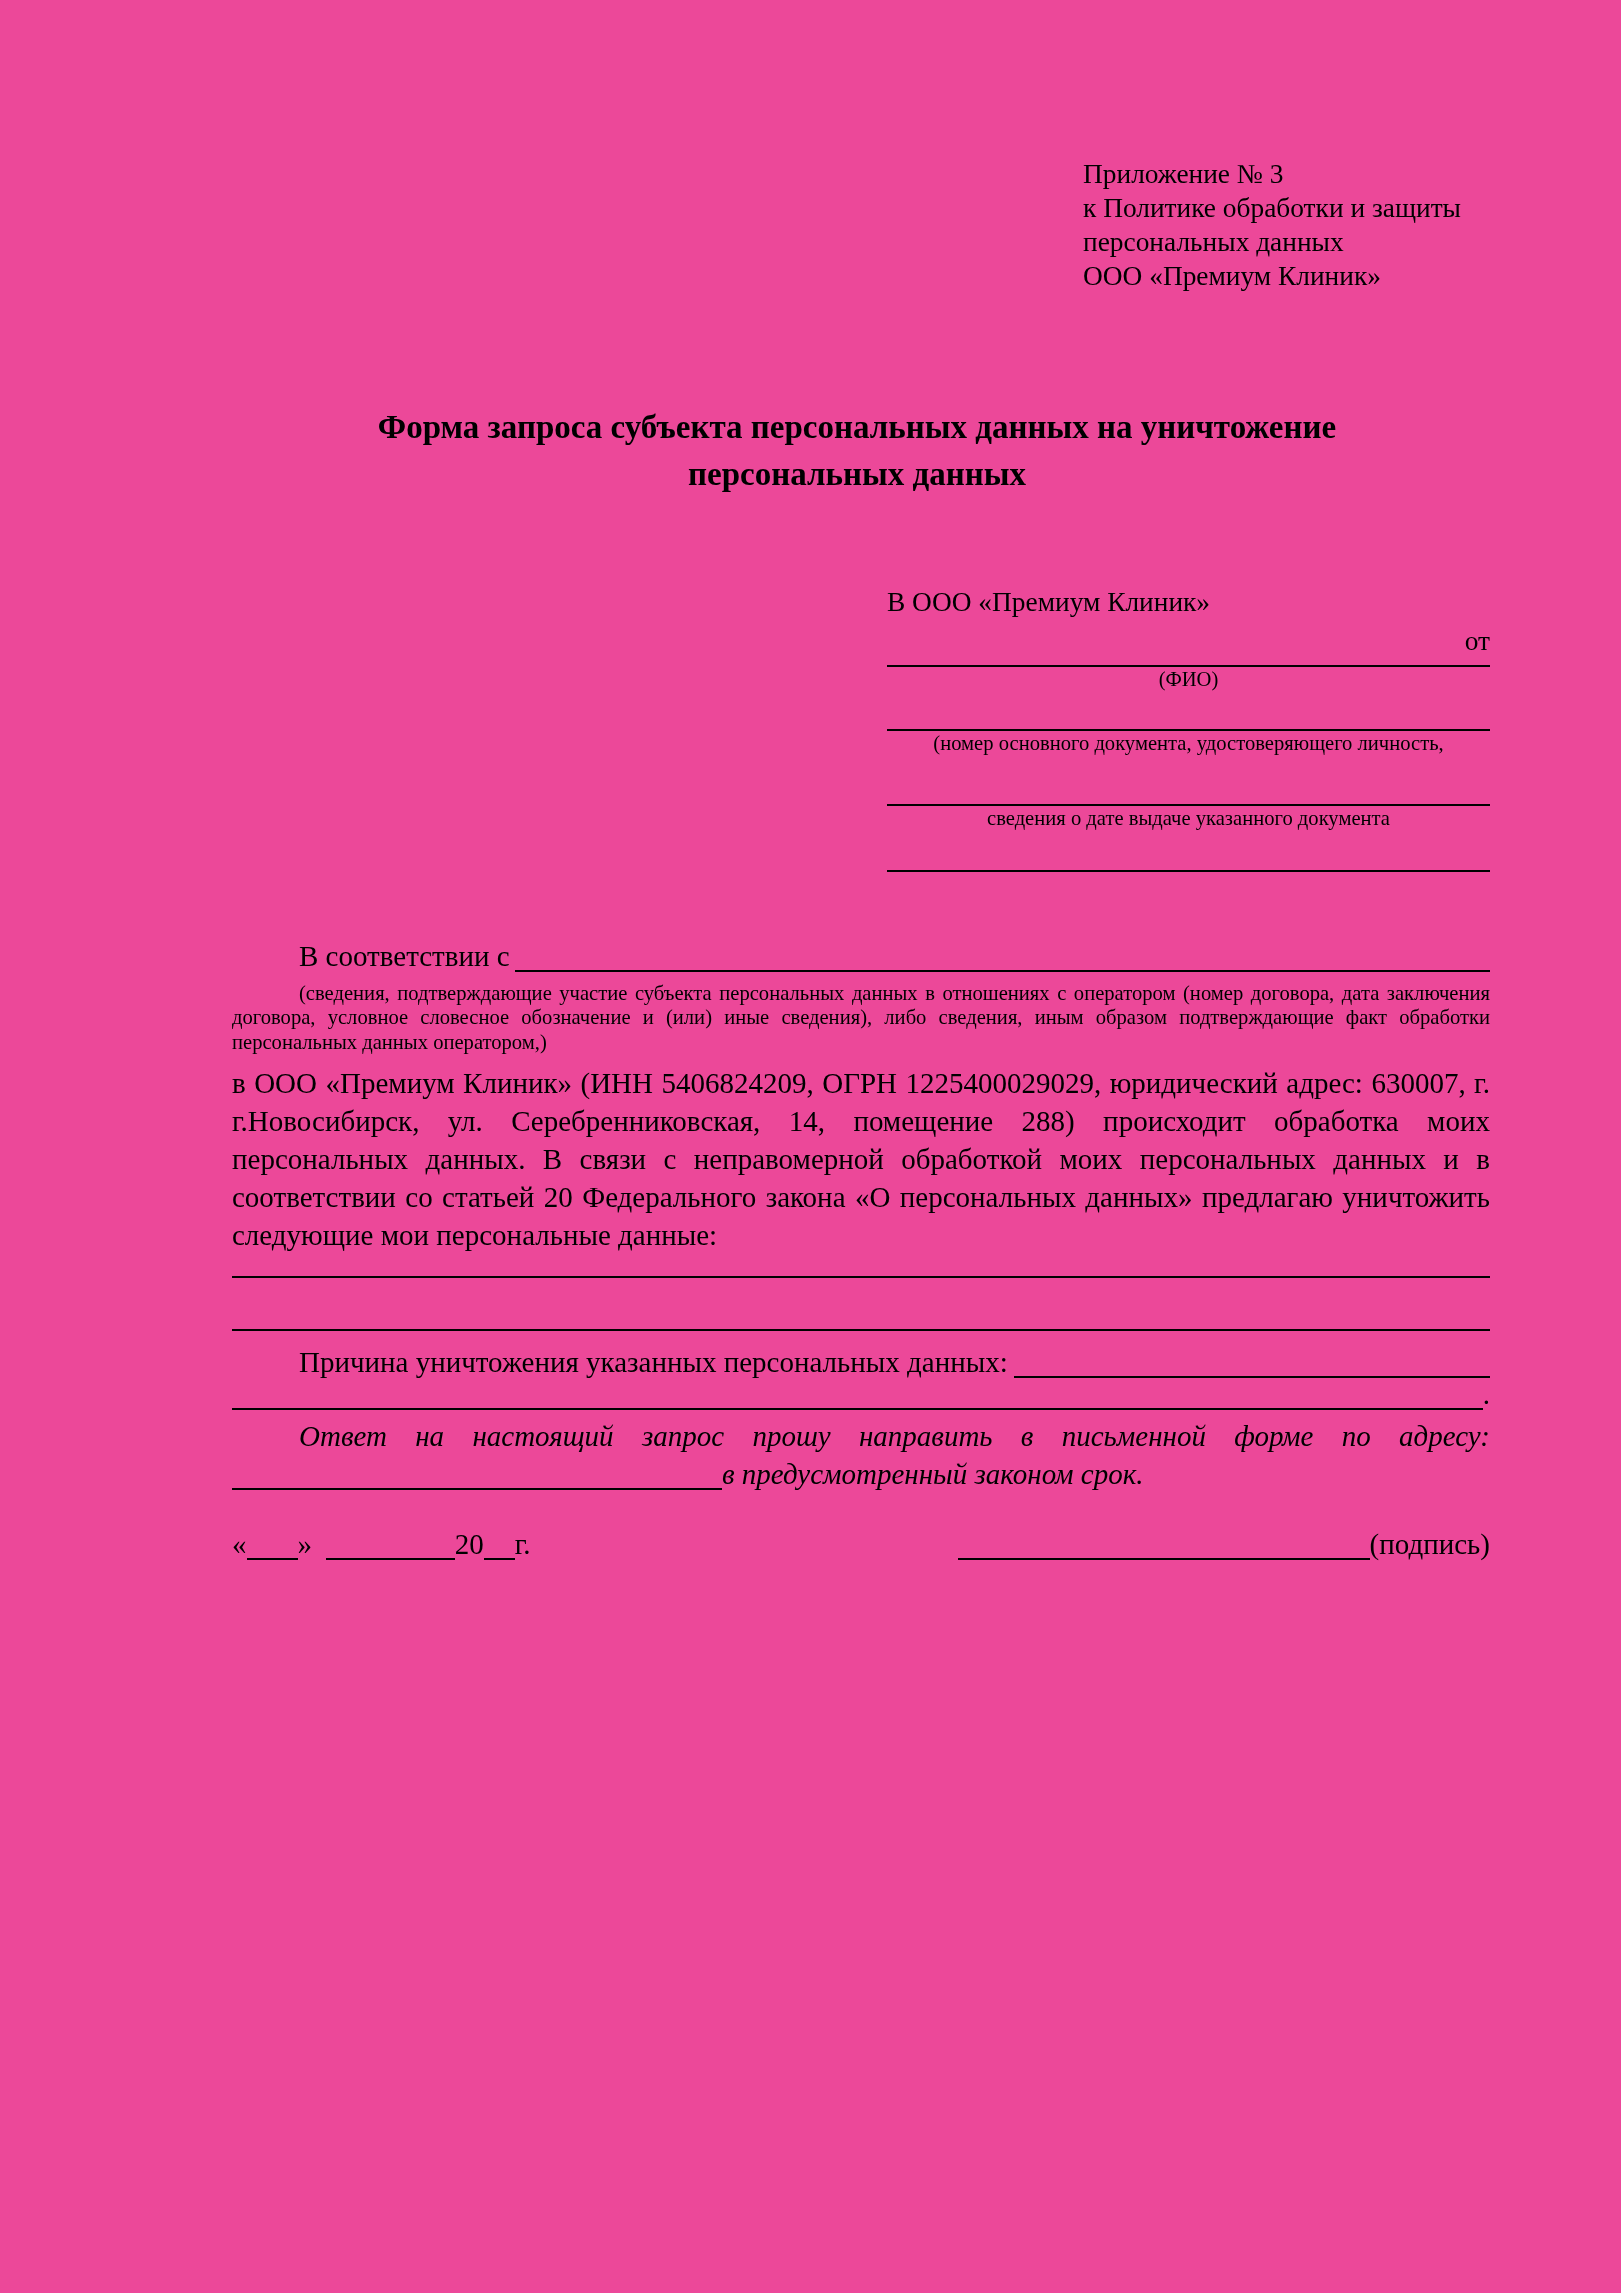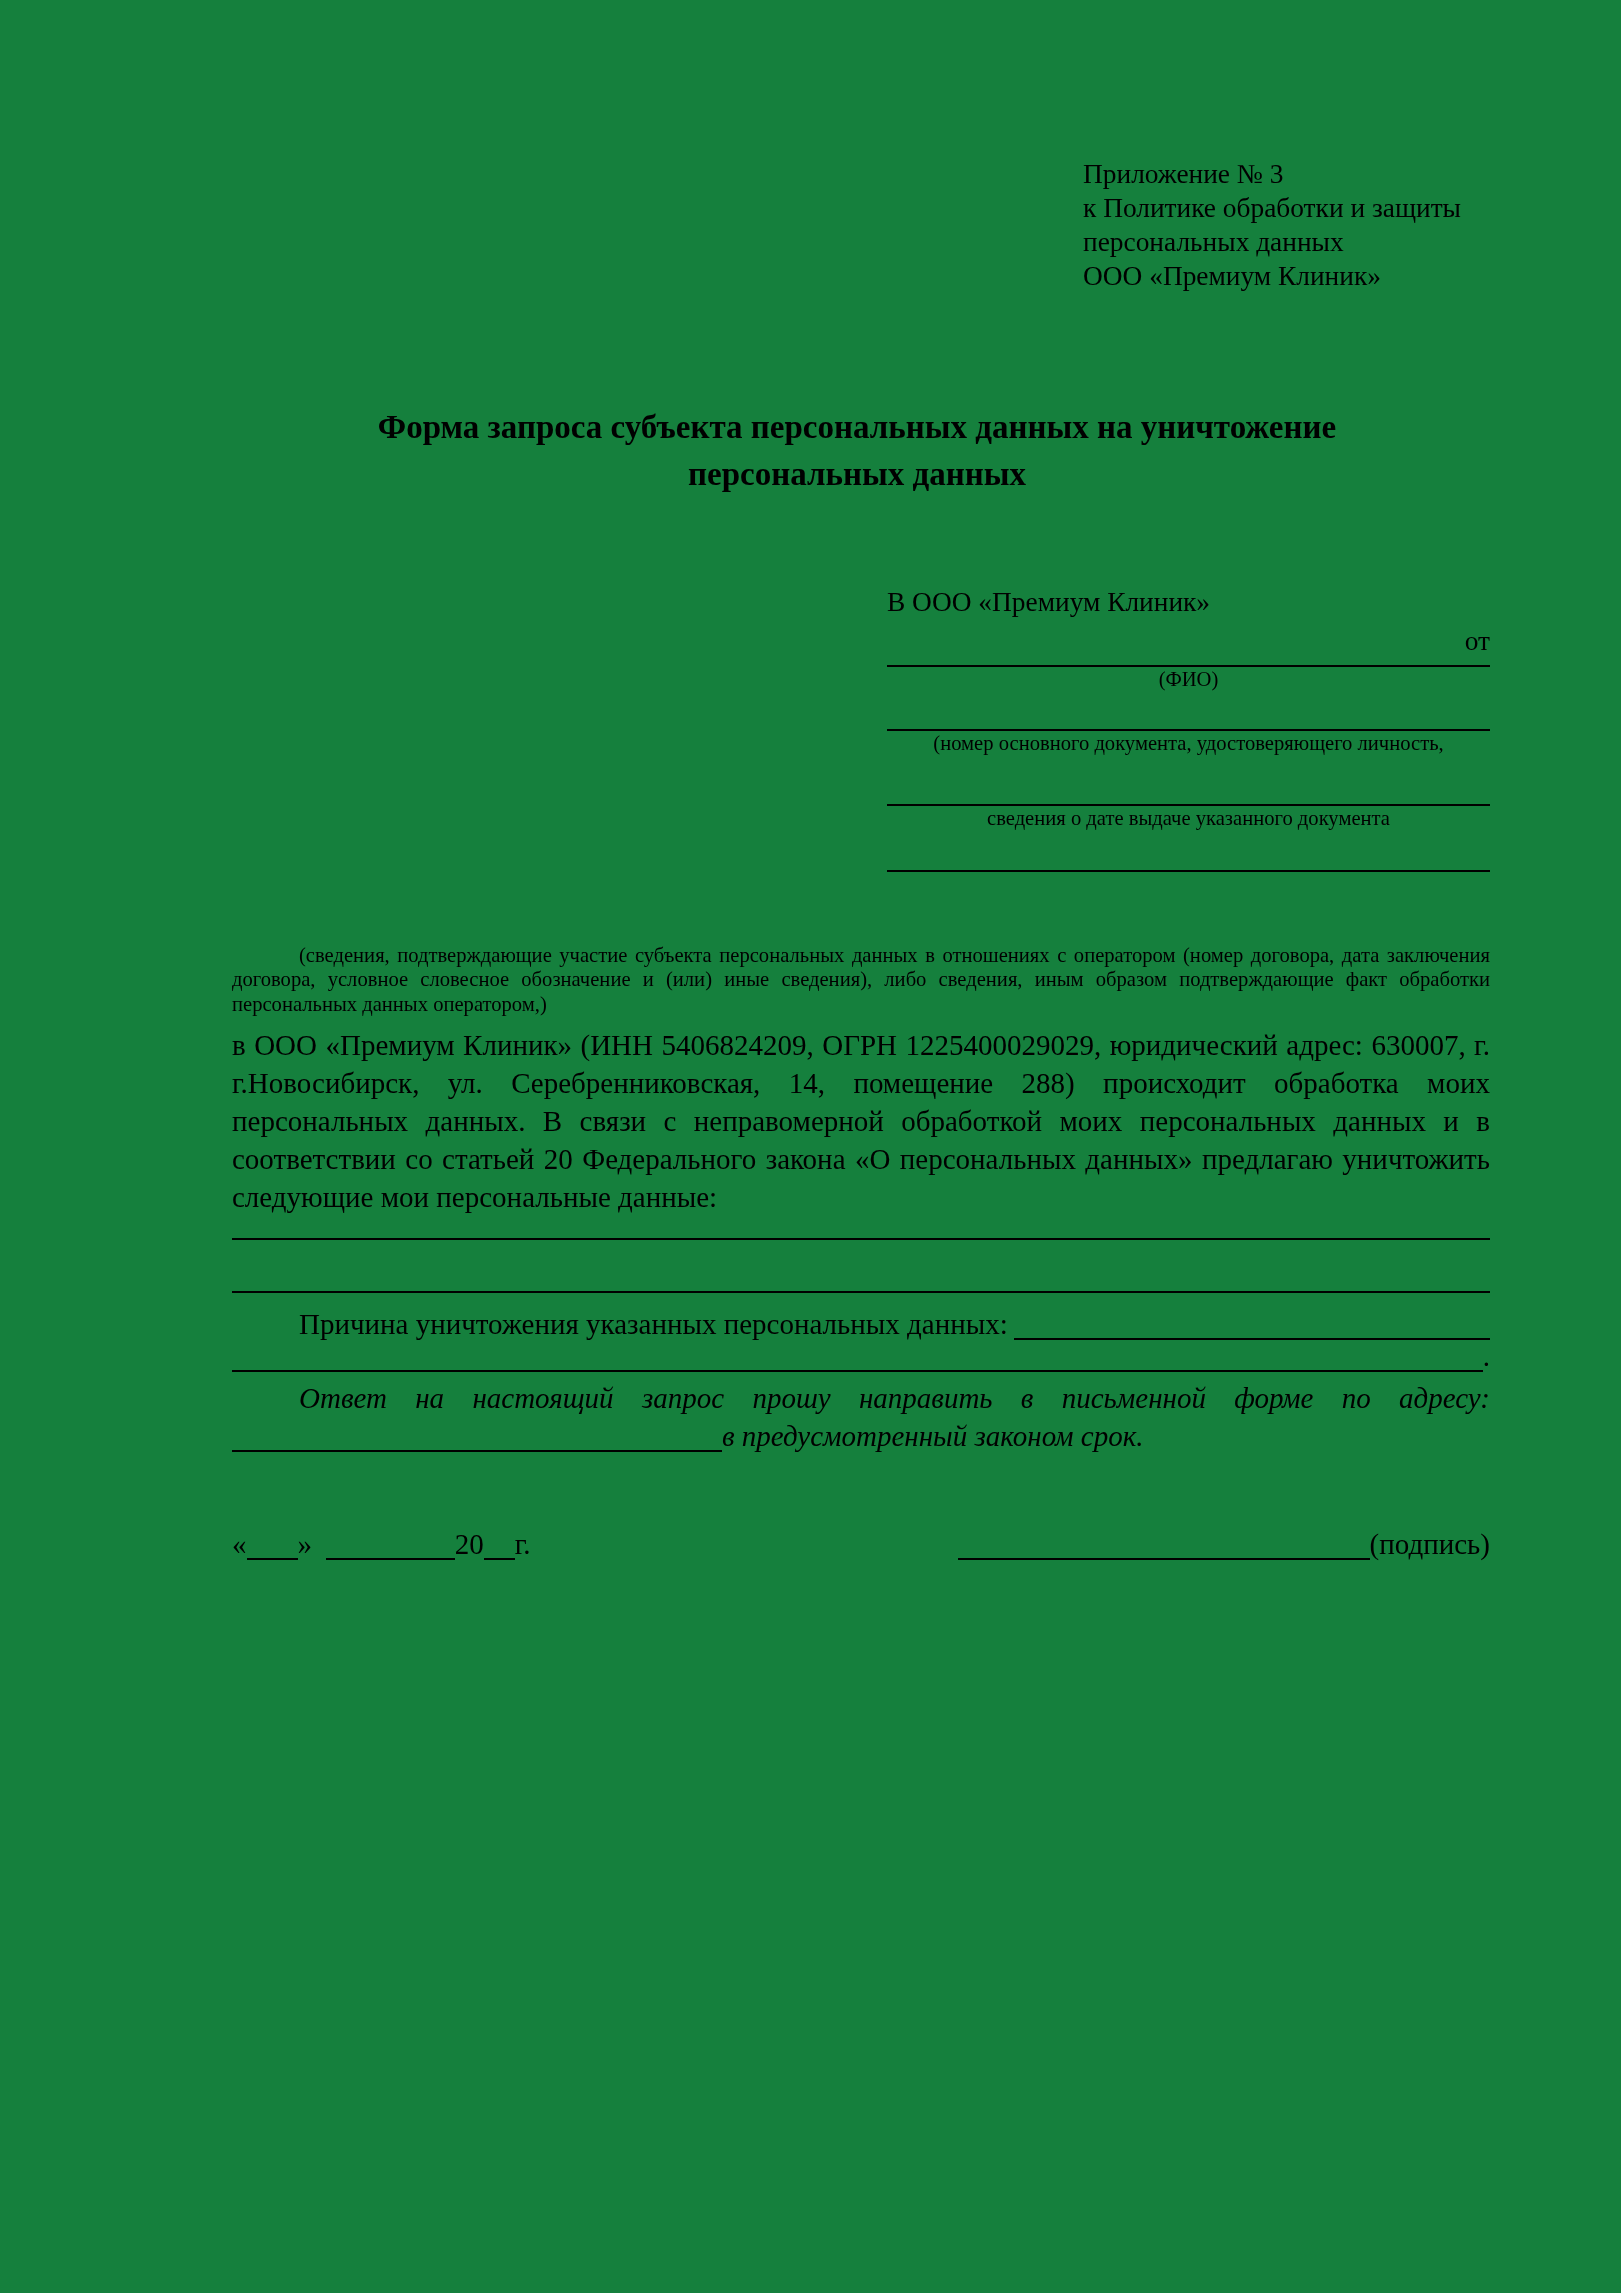--- a/index.html
+++ b/index.html
@@ -1,20 +1,20 @@
 <!DOCTYPE html>
 <html><head>
 <meta charset="utf-8">
 <style>
   html,body{margin:0;padding:0;background:#e8e8e8;}
   .page{
     position:relative;
     width:1621px;height:2294px;
     margin:0 auto;
-    background:#15803d;
+    background:#ec4899;
     color:#000;
     font-family:"Liberation Serif","DejaVu Serif",serif;
     overflow:hidden;
   }
   
   .header{position:absolute;left:1083px;top:157px;font-size:27.4px;line-height:34px;}
   
   .title{position:absolute;left:228px;top:404px;width:1258px;text-align:center;font-weight:bold;font-size:33px;line-height:47px;}
   
   .addressee{position:absolute;left:887px;top:585px;width:603px;font-size:27.4px;line-height:35px;}
@@ -76,20 +76,25 @@
     <div class="field-caption">(номер основного документа, удостоверяющего личность,</div>
 
     <div class="field-line fl-3"></div>
     <div class="field-caption">сведения о дате выдаче указанного документа</div>
 
     <div class="field-line fl-4"></div>
   </div>
 
   <div class="bodyblock">
 
+    <div class="flex-line">
+      <span class="ind"></span>
+      <span class="nowrap">В соответствии с</span>
+      <span class="fill"></span>
+    </div>
 
     <p class="note">(сведения, подтверждающие участие субъекта персональных данных в отношениях с оператором (номер договора, дата заключения договора, условное словесное обозначение и (или) иные сведения), либо сведения, иным образом подтверждающие факт обработки персональных данных оператором,)</p>
 
     <p class="para">в ООО «Премиум Клиник» (ИНН 5406824209, ОГРН 1225400029029, юридический адрес: 630007, г. г.Новосибирск, ул. Серебренниковская, 14, помещение 288) происходит обработка моих персональных данных. В связи с неправомерной обработкой моих персональных данных и в соответствии со статьей 20 Федерального закона «О персональных данных» предлагаю уничтожить следующие мои персональные данные:</p>
 
     <div class="rule r1"></div>
     <div class="rule r2"></div>
 
     <div class="flex-line reason">
       <span class="ind"></span>

